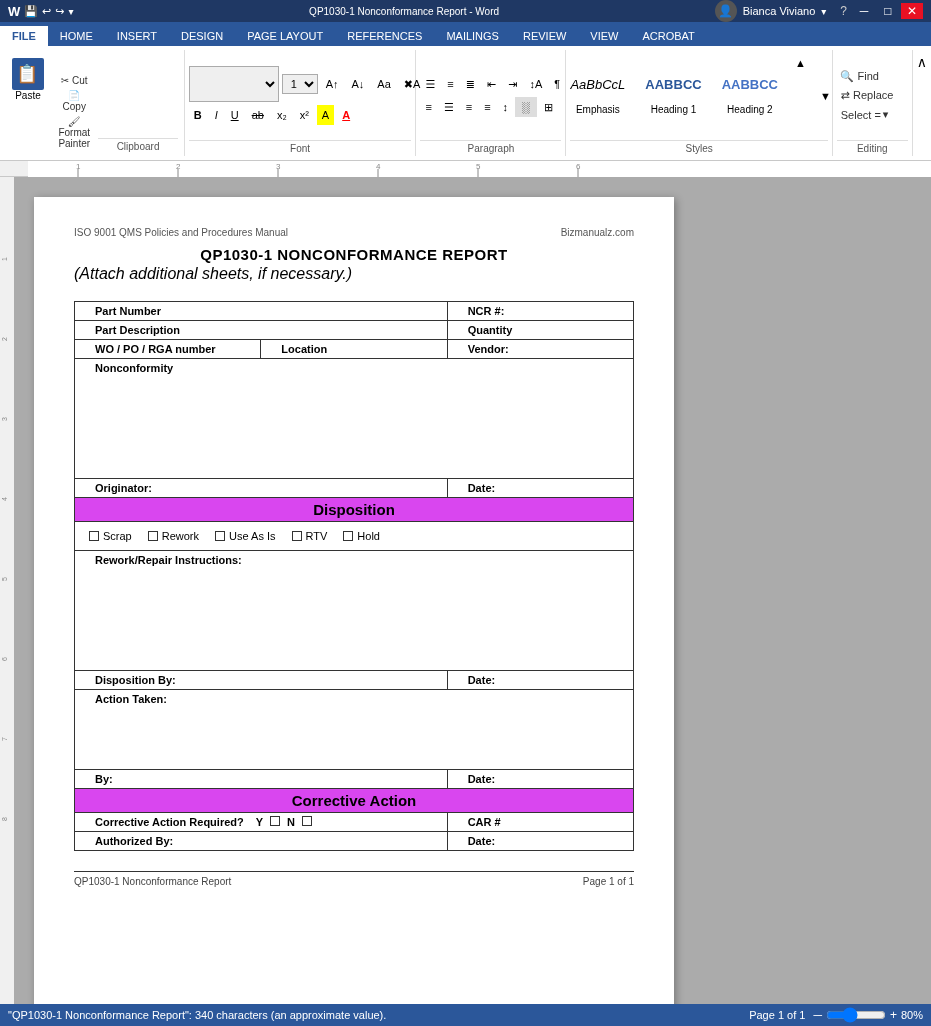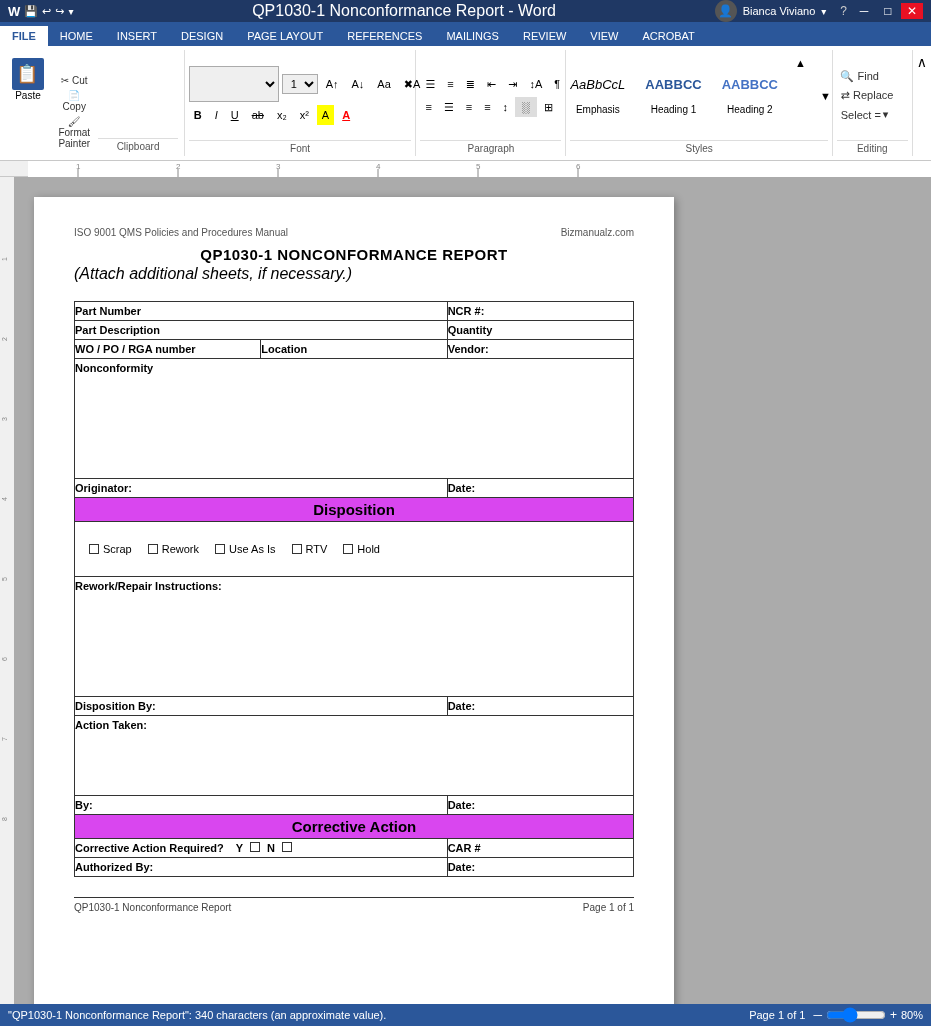--- a/index.html
+++ b/index.html
@@ -80,21 +80,21 @@
     .doc-header { display: flex; justify-content: space-between; margin-bottom: 8px; font-size: 10px; color: #555; }
 
     
     .doc-title { text-align: center; font-size: 15px; font-weight: bold; letter-spacing: 0.5px; margin-bottom: 2px; }
     .doc-subtitle { text-align: left; font-size: 16px; font-style: italic; margin-bottom: 18px; }
 
     
     .form-table { width: 100%; border-collapse: collapse; border: 1px solid #333; font-size: 11px; }
     .form-table td, .form-table th {
       border: 1px solid #333;
-      padding: 3px 0;
+      padding: 3px 20px;
       vertical-align: top;
     }
     .cell-label { font-weight: bold; }
     .section-header {
       background: #d946ef;
       text-align: center;
       font-weight: bold;
       font-size: 15px;
       padding: 5px;
     }
@@ -132,21 +132,21 @@
 <body>
 
 <div class="title-bar">
   <div class="title-bar-left">
     <span style="color:#fff;font-weight:bold;font-size:13px;">W</span>
     <span style="font-size:11px;">💾</span>
     <span style="font-size:11px;">↩</span>
     <span style="font-size:11px;">↪</span>
     <span style="font-size:10px;">▾</span>
   </div>
-  <span style="font-size:16px;margin-left:20px;">QP1030-1 Nonconformance Report - Word</span>
+  <span style="font-size:10px;margin-left:20px;">QP1030-1 Nonconformance Report - Word</span>
   <div style="display:flex;align-items:center;gap:2px;">
     <div class="user-area">
       <div class="user-avatar">👤</div>
       <span>Bianca Viviano</span>
       <span style="font-size:10px;">▾</span>
     </div>
     <span style="font-size:12px;color:#ccc;padding:0 4px;">?</span>
     <div class="window-btn">─</div>
     <div class="window-btn">□</div>
     <div class="window-btn close-btn">✕</div>
@@ -357,21 +357,21 @@
         <tr>
           <td colspan="2" class="cell-label">Originator:</td>
           <td class="cell-label">Date:</td>
         </tr>
 
         <tr>
           <td colspan="3" class="section-header">Disposition</td>
         </tr>
 
         <tr>
-          <td colspan="3" style="padding:17px 8px;">
+          <td colspan="3" style="padding:4px 8px;">
             <div class="disposition-checks">
               <div class="check-item">
                 <span class="check-box"></span>
                 <span>Scrap</span>
               </div>
               <div class="check-item">
                 <span class="check-box"></span>
                 <span>Rework</span>
               </div>
               <div class="check-item">

